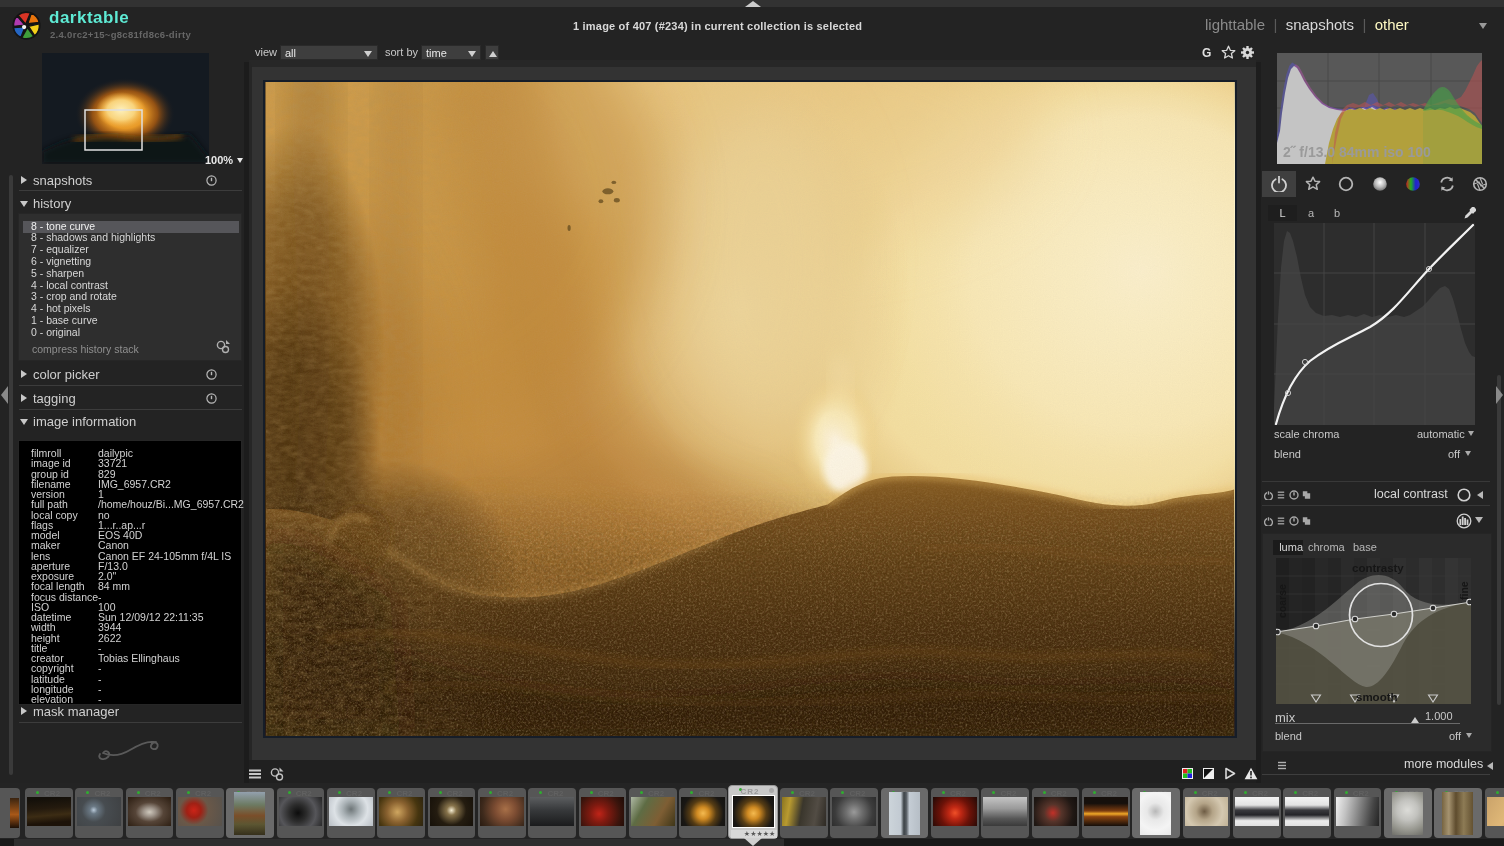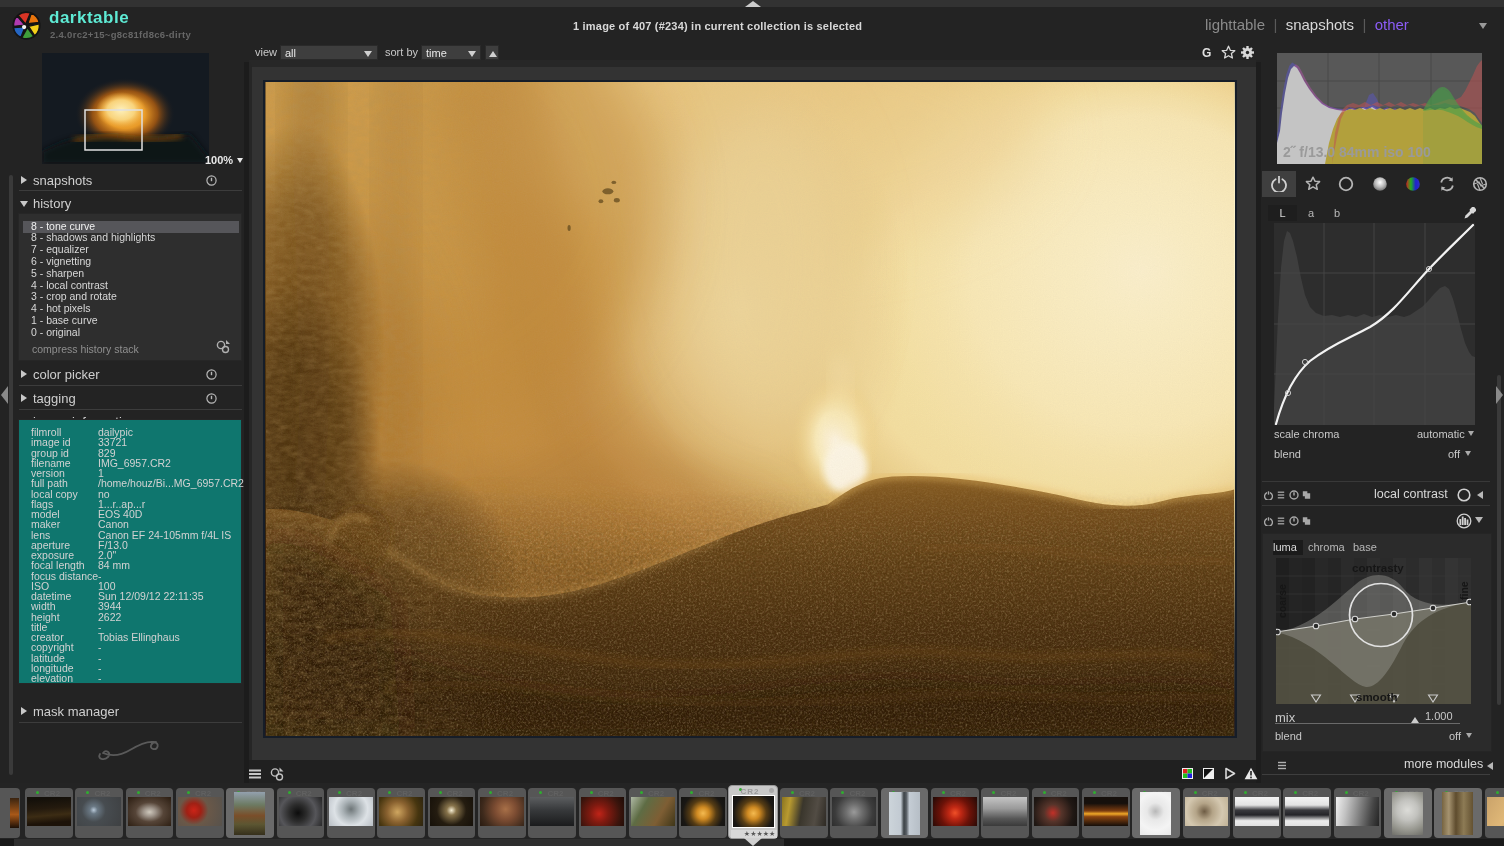--- a/index.html
+++ b/index.html
@@ -24,21 +24,21 @@
 <path d="M19.5,18 L31.9,15 A15.3,15.3 0 0,1 26.5,29 Z" fill="#f4d018"></path>
 <path d="M18,19.5 L25.5,29.8 A15.3,15.3 0 0,1 11.5,31.4 Z" fill="#3f9e3a"></path>
 <path d="M15.5,18.5 L10.3,31 A15.3,15.3 0 0,1 1.8,19.5 Z" fill="#2566c4"></path>
 <path d="M15,16.5 L2,18 A15.3,15.3 0 0,1 6,6 Z" fill="#b03ab0"></path>
 </g>
 <circle cx="14.2" cy="18.8" r="2.5" fill="#f2f2f2"></circle>
 </svg>
 <div class="abs" style="left:49px;top:8px;font-size:17px;font-weight:bold;color:#5eead4;letter-spacing:0.5px">darktable</div>
 <div class="abs" style="left:50px;top:29px;font-size:9.5px;font-weight:bold;color:#676767;letter-spacing:0.3px">2.4.0rc2+15~g8c81fd8c6-dirty</div>
 <div class="abs" style="left:573px;top:20px;font-size:11px;font-weight:bold;color:#d8d8d8;letter-spacing:0.2px">1 image of 407 (#234) in current collection is selected</div>
-<div class="abs" style="left:1205px;top:16px;font-size:15px;color:#8a8a8a">lighttable&nbsp; <span style="color:#5a5a5a">|</span>&nbsp; <span style="color:#d8d8d8">snapshots</span>&nbsp; <span style="color:#5a5a5a">|</span>&nbsp; <span style="color:#8b5cf6">other</span></div>
+<div class="abs" style="left:1205px;top:16px;font-size:15px;color:#8a8a8a">lighttable&nbsp; <span style="color:#5a5a5a">|</span>&nbsp; <span style="color:#d8d8d8">snapshots</span>&nbsp; <span style="color:#5a5a5a">|</span>&nbsp; <span style="color:#fef9c3">other</span></div>
 <div class="abs tri-d" style="left:1479px;top:23px;border-top-color:#999"></div>
 <div class="abs" style="left:255px;top:46px;font-size:11px;color:#c8c8c8">view</div>
 <div class="abs" style="left:280px;top:45px;width:98px;height:15px;background:#3e3e3e;border:1px solid #2a2a2a">
  <div class="abs" style="left:4px;top:1px;font-size:11px;color:#e8e8e8">all</div>
  <div class="abs tri-d" style="right:5px;top:5px;border-top-color:#cfcfcf"></div>
   </div>
 <div class="abs" style="left:385px;top:46px;font-size:11px;color:#c8c8c8">sort by</div>
 <div class="abs" style="left:421px;top:45px;width:60px;height:15px;background:#3e3e3e;border:1px solid #2a2a2a">
  <div class="abs" style="left:4px;top:1px;font-size:11px;color:#e8e8e8">time</div>
  <div class="abs tri-d" style="right:4px;top:5px;border-top-color:#cfcfcf"></div>
@@ -125,21 +125,21 @@
 <div class="sep" style="left:19px;top:385px;width:223px"></div>
 <div class="abs tri-r" style="left:21px;top:394px;border-left-color:#c8c8c8"></div>
 <div class="hdr" style="left:33px;top:391px;font-size:13px">tagging</div>
 <svg class="abs" style="left:206px;top:393px" width="11" height="11" viewBox="0 0 11 11">
 <circle cx="5.5" cy="5.5" r="4.6" fill="none" stroke="#b8b8b8" stroke-width="1.2"></circle>
 <line x1="5.5" y1="2.8" x2="5.5" y2="6.2" stroke="#b8b8b8" stroke-width="1.4"></line>
   </svg>
 <div class="sep" style="left:19px;top:409px;width:223px"></div>
 <div class="abs tri-d" style="left:20px;top:419px;border-top-color:#c8c8c8"></div>
 <div class="hdr" style="left:33px;top:414px;font-size:13px">image information</div>
-<div class="abs" style="left:18px;top:419px;width:224px;height:265px;background:#0f766e;border:1px solid #262626">
+<div class="abs" style="left:18px;top:440px;width:224px;height:265px;background:#000000;border:1px solid #262626">
     <div class="srow" style="left:12px;top:6.0px">filmroll</div>
     <div class="srow" style="left:79px;top:6.0px">dailypic</div>
     <div class="srow" style="left:12px;top:16.2px">image id</div>
     <div class="srow" style="left:79px;top:16.2px">33721</div>
     <div class="srow" style="left:12px;top:26.5px">group id</div>
     <div class="srow" style="left:79px;top:26.5px">829</div>
     <div class="srow" style="left:12px;top:36.8px">filename</div>
     <div class="srow" style="left:79px;top:36.8px">IMG_6957.CR2</div>
     <div class="srow" style="left:12px;top:47.0px">version</div>
     <div class="srow" style="left:79px;top:47.0px">1</div>
@@ -509,21 +509,21 @@
 <circle cx="8" cy="8" r="6.8" fill="none" stroke="#d0d0d0" stroke-width="1.3"></circle>
 <g fill="#d0d0d0">
       <rect x="3.4" y="6" width="1.8" height="6"></rect>
       <rect x="5.8" y="3.5" width="1.8" height="8.5"></rect>
       <rect x="8.2" y="5" width="1.8" height="7"></rect>
       <rect x="10.6" y="6.5" width="1.8" height="5.5"></rect>
     </g>
   </svg>
 <div class="abs tri-d" style="left:1475px;top:517px;border-top-color:#b8b8b8"></div>
 <div class="abs" style="left:1262px;top:533px;width:230px;height:219px;background:#2b2b2b;border:1px solid #252525">
-<div class="abs" style="left:10px;top:6px;width:30px;height:15px;background:#1b1b1b;color:#d8d8d8;font-size:11px;text-align:left;line-height:15px">luma</div>
+<div class="abs" style="left:10px;top:6px;width:30px;height:15px;background:#1b1b1b;color:#d8d8d8;font-size:11px;text-align:right;line-height:15px">luma</div>
 <div class="abs" style="left:45px;top:6px;font-size:11px;color:#b8b8b8;line-height:15px">chroma</div>
 <div class="abs" style="left:90px;top:6px;font-size:11px;color:#b8b8b8;line-height:15px">base</div>
 
 <svg class="abs" style="left:13px;top:24px" width="195" height="146" viewBox="0 0 195 146">
 <rect width="195" height="146" fill="#272727"></rect>
 <g>
 <rect x="0" width="13" height="146" fill="#1f1f1f"></rect>
         <rect x="13" width="13" height="146" fill="#242424"></rect>
 <rect x="26" width="13" height="146" fill="#222222"></rect>
         <rect x="39" width="13" height="146" fill="#282828"></rect>

